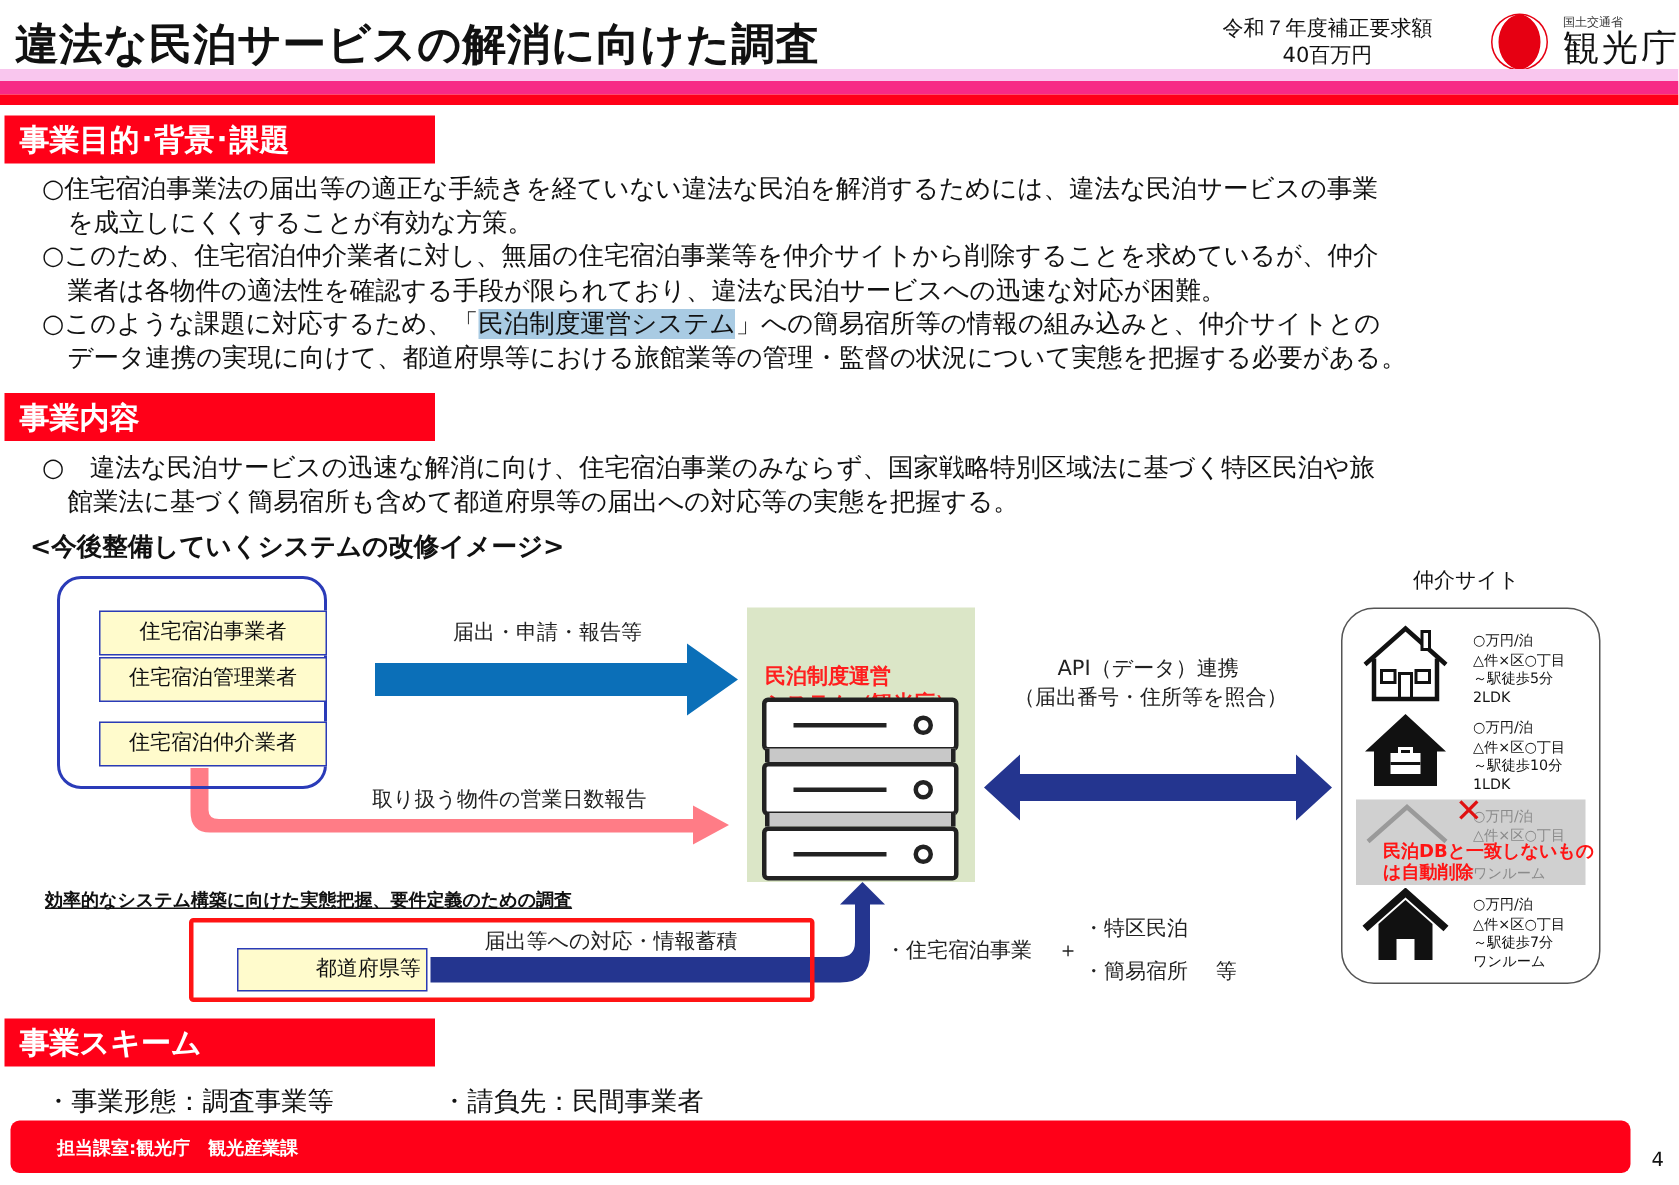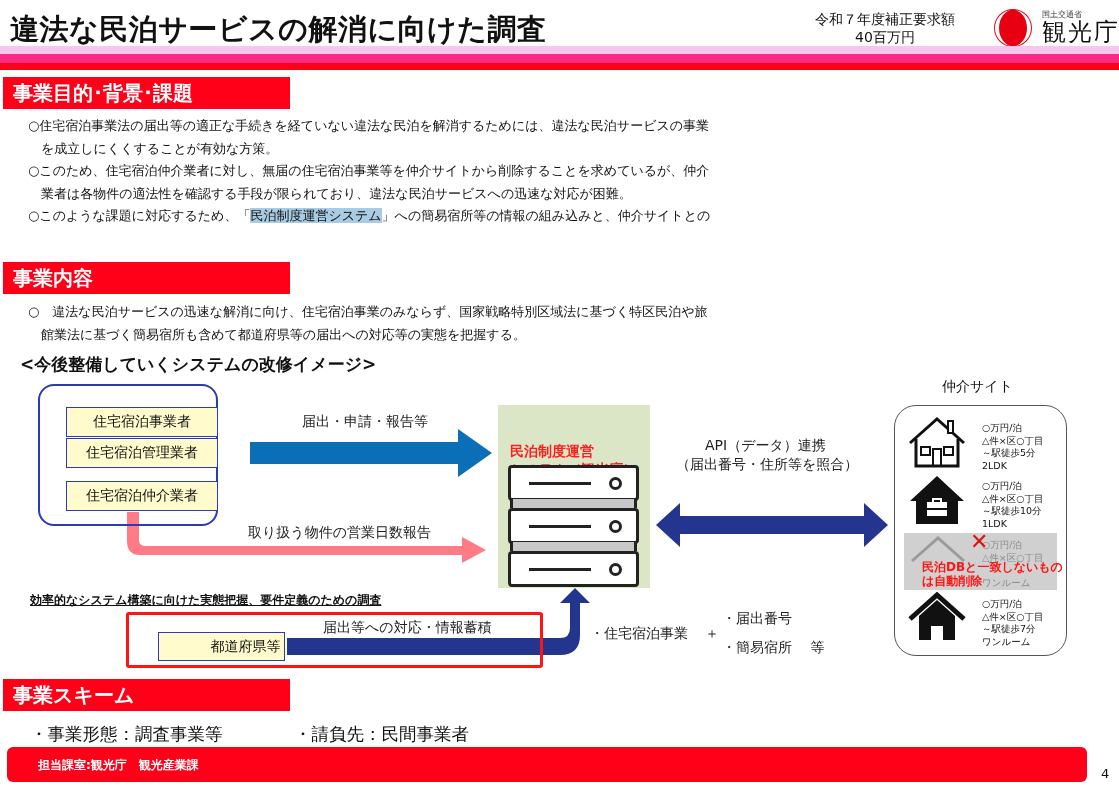--- a/index.html
+++ b/index.html
@@ -17,21 +17,21 @@
   .logo-name { position: absolute; left: 49px; top: 12px; font-size: 24px; color: #111; letter-spacing: 2px; white-space: nowrap; line-height: 28px; }
 
   .band1 { left: 0; top: 46px; width: 1119px; height: 8px; background: #f9c6ee; }
   .band2 { left: 0; top: 54px; width: 1119px; height: 9px; background: #f72a86; }
   .band3 { left: 0; top: 63px; width: 1119px; height: 7px; background: #ff0018; }
 
   
   .sec-head { left: 3px; width: 287px; height: 32px; background: #ff0018; color: #fff; font-weight: bold; font-size: 20px; line-height: 32px; padding-left: 10px; white-space: nowrap; }
 
   
-  .para { left: 28px; width: 1080px; font-size: 13px; line-height: 22.5px; color: #111; }
+  .para { left: 28px; width: 1080px; font-size: 17px; line-height: 22.5px; color: #111; }
   .para .line { white-space: nowrap; }
   .hl { background: #a9cbe3; }
 
   .subhead { left: 20px; top: 353px; font-size: 17px; font-weight: bold; white-space: nowrap; }
 
   
   .actors-box { left: 38px; top: 384px; width: 180px; height: 142px; border: 2px solid #2a3bb8; border-radius: 16px; }
   .actor { left: 66px; width: 152px; height: 30px; background: #fffbcc; border: 1.5px solid #2a3bb8; font-size: 14px; line-height: 27px; text-align: center; white-space: nowrap; }
 
   .lbl { font-size: 14px; color: #222; white-space: nowrap; }
@@ -85,20 +85,21 @@
 <div class="abs band2"></div>
 <div class="abs band3"></div>
 
 <div class="abs sec-head" style="top:77px;">事業目的･背景･課題</div>
 <div class="abs para" style="top:115px;">
   <div class="line">○住宅宿泊事業法の届出等の適正な手続きを経ていない違法な民泊を解消するためには、違法な民泊サービスの事業</div>
   <div class="line">　を成立しにくくすることが有効な方策。</div>
   <div class="line">○このため、住宅宿泊仲介業者に対し、無届の住宅宿泊事業等を仲介サイトから削除することを求めているが、仲介</div>
   <div class="line">　業者は各物件の適法性を確認する手段が限られており、違法な民泊サービスへの迅速な対応が困難。</div>
   <div class="line"><span>○このような課題に対応するため、「</span><span class="hl">民泊制度運営システム</span><span>」への簡易宿所等の情報の組み込みと、仲介サイトとの</span></div>
+  <div class="line">　データ連携の実現に向けて、都道府県等における旅館業等の管理・監督の状況について実態を把握する必要がある。</div>
 </div>
 
 <div class="abs sec-head" style="top:262px;">事業内容</div>
 <div class="abs para" style="top:301px;">
   <div class="line">○　違法な民泊サービスの迅速な解消に向け、住宅宿泊事業のみならず、国家戦略特別区域法に基づく特区民泊や旅</div>
   <div class="line">　館業法に基づく簡易宿所も含めて都道府県等の届出への対応等の実態を把握する。</div>
 </div>
 <div class="abs subhead">&lt;今後整備していくシステムの改修イメージ&gt;</div>
 
 <svg class="abs" style="left:0;top:0;" width="1119" height="790">
@@ -202,21 +203,21 @@
   <div>～駅徒歩7分</div>
   <div>ワンルーム</div>
 </div>
 
 <div class="abs survey-title">効率的なシステム構築に向けた実態把握、要件定義のための調査</div>
 <div class="abs survey-box"></div>
 <div class="abs pref-box">都道府県等</div>
 <div class="abs lbl" style="left:323px;top:619px;">届出等への対応・情報蓄積</div>
 <div class="abs lbl" style="left:590px;top:625px;">・住宅宿泊事業</div>
 <div class="abs lbl" style="left:705px;top:625px;">＋</div>
-<div class="abs lbl" style="left:722px;top:610px;">・届出番号</div>
+<div class="abs lbl" style="left:722px;top:610px;">・特区民泊</div>
 <div class="abs lbl" style="left:722px;top:639px;">・簡易宿所　 等</div>
 
 <div class="abs sec-head" style="top:679px;">事業スキーム</div>
 <div class="abs scheme-line" style="left:30px;">・事業形態：調査事業等</div>
 <div class="abs scheme-line" style="left:294px;">・請負先：民間事業者</div>
 
 <div class="abs footer-bar"></div>
 <div class="abs footer-text">担当課室:観光庁　観光産業課</div>
 <div class="abs page-num">4</div>
 

